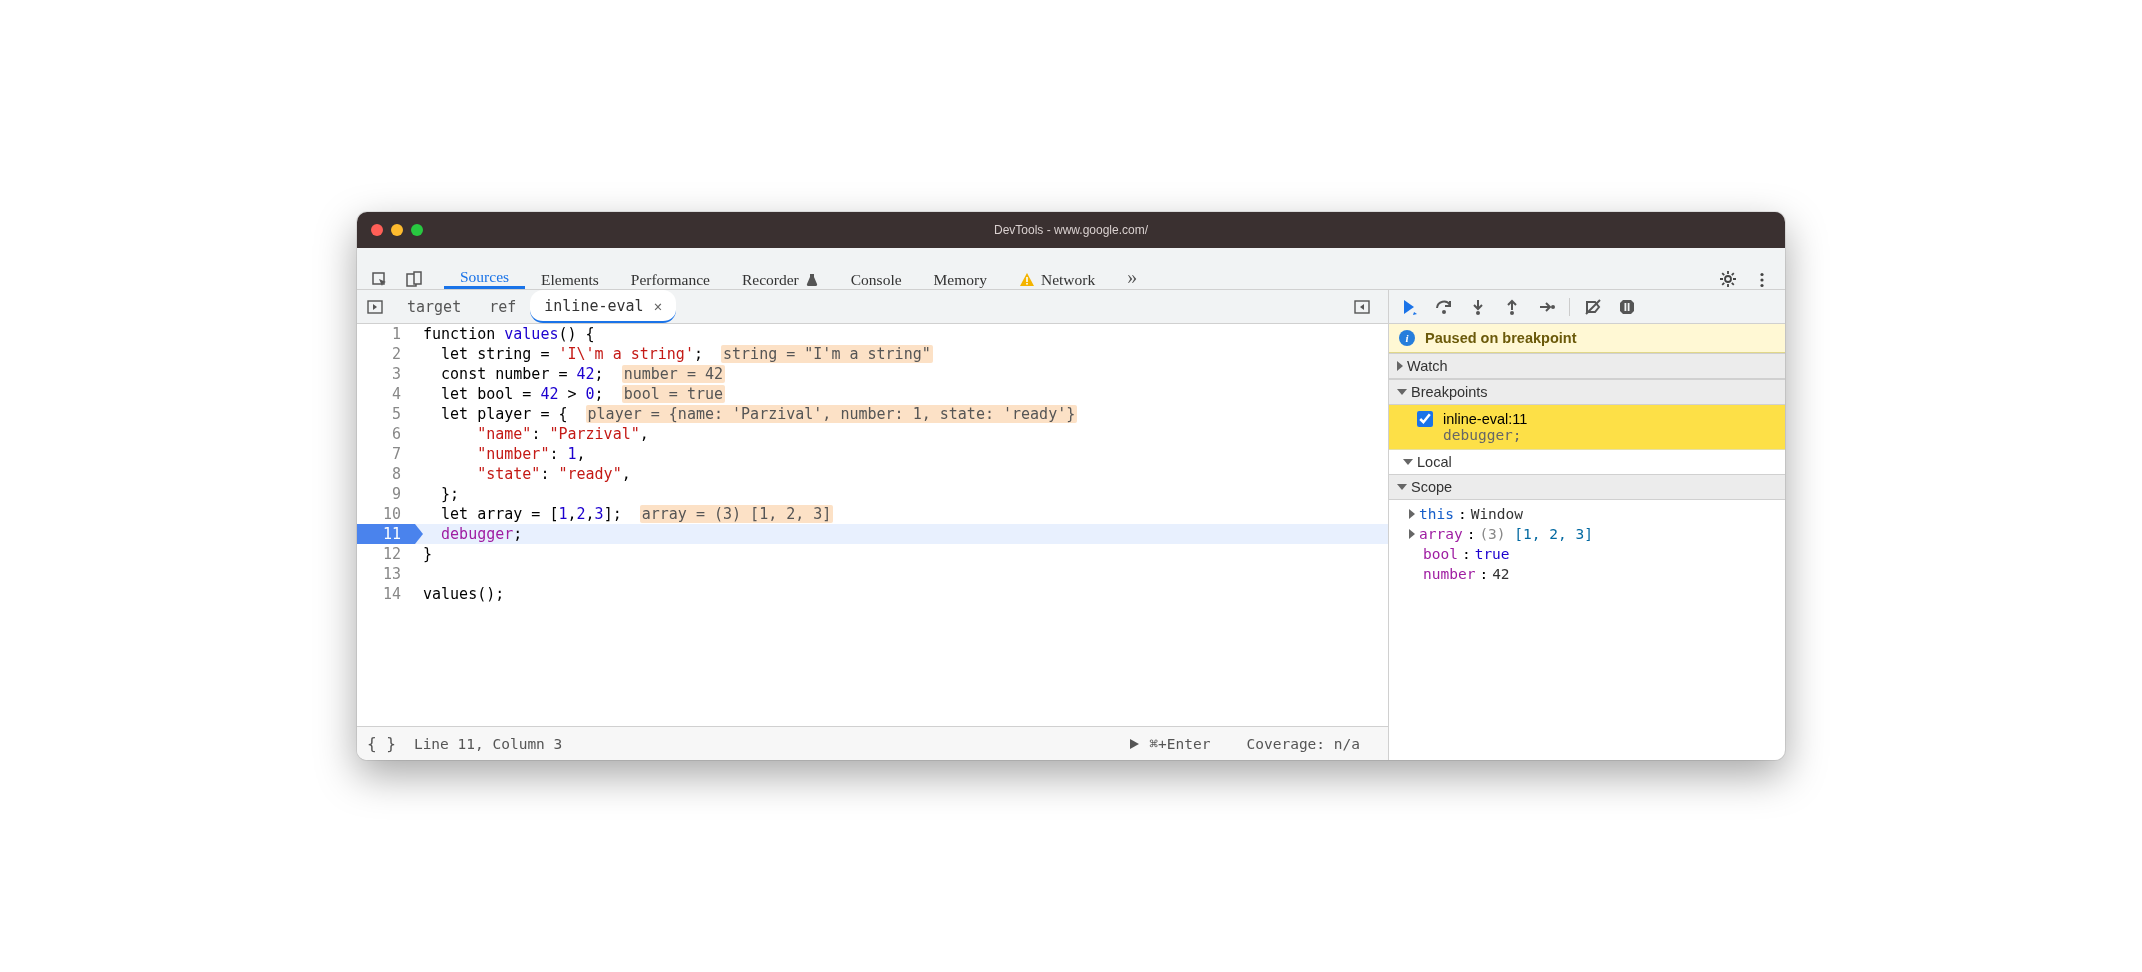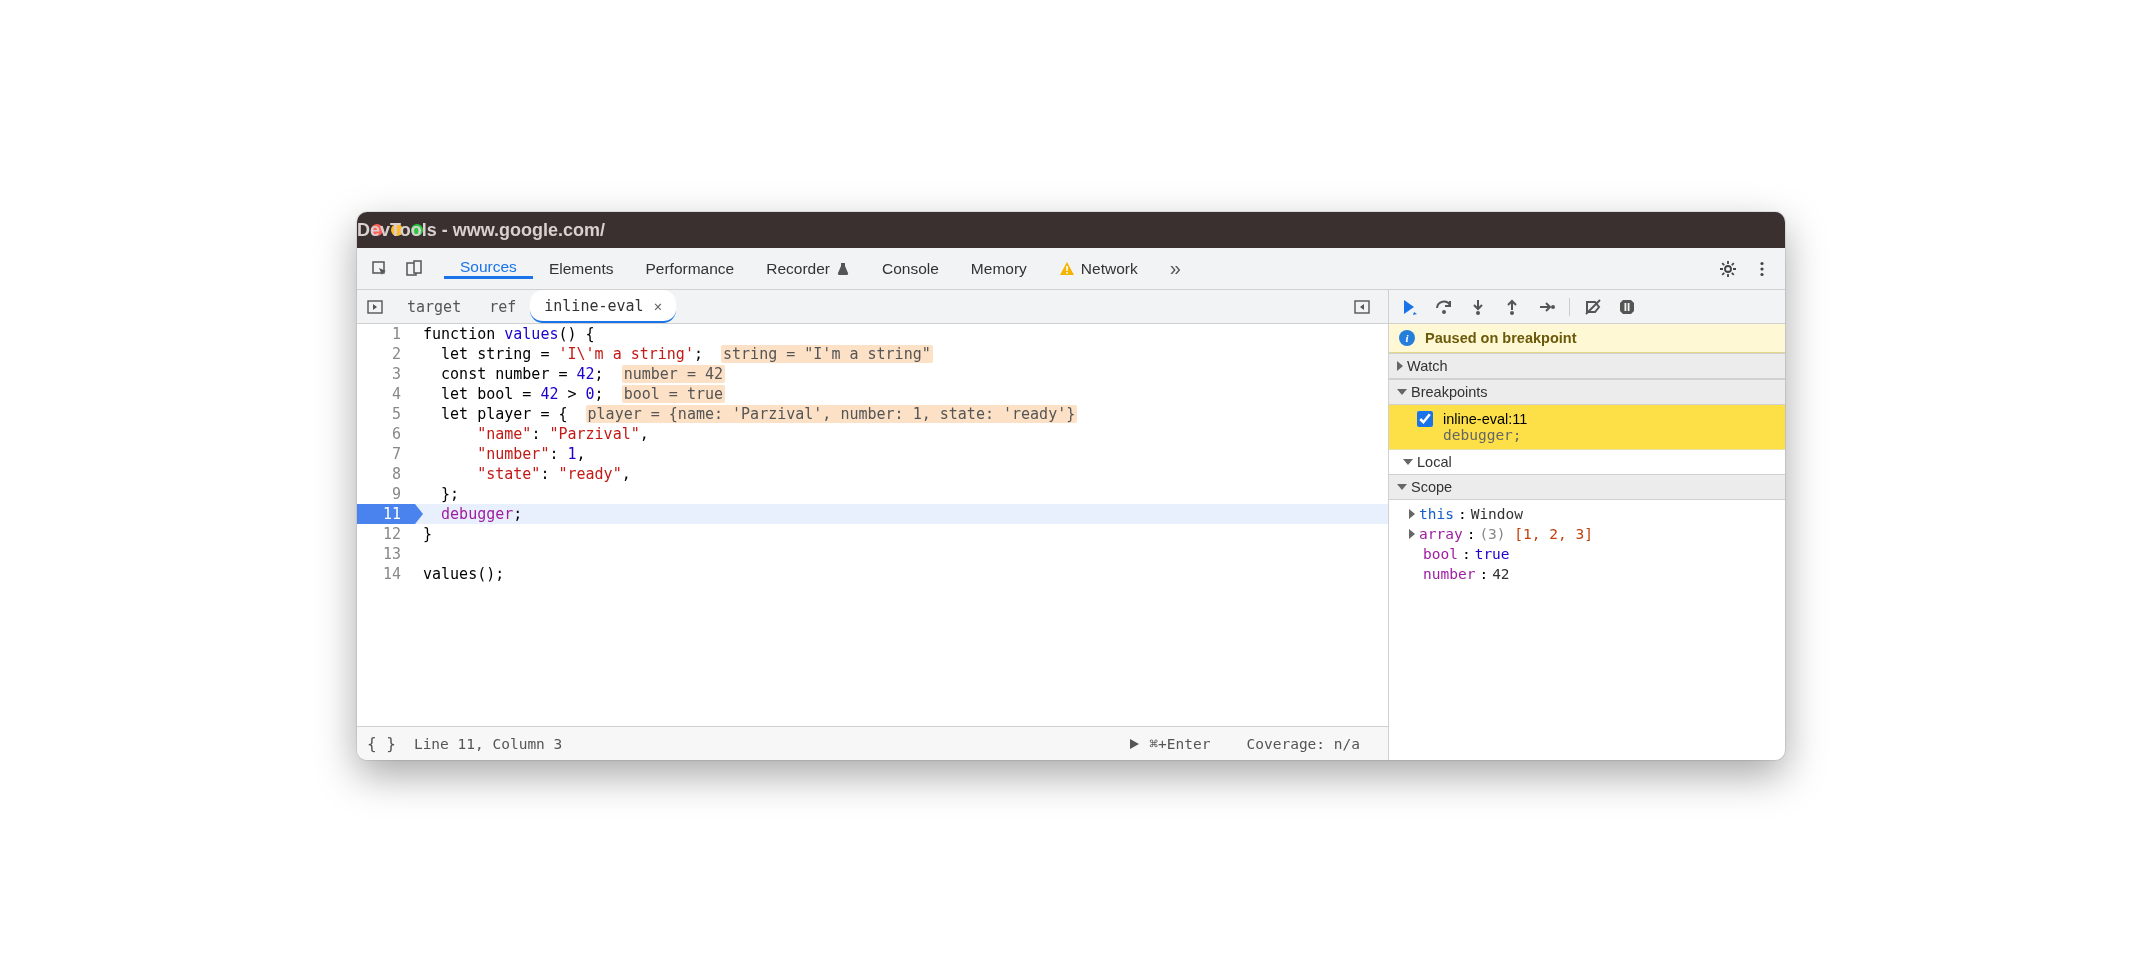--- a/index.html
+++ b/index.html
@@ -27,29 +27,30 @@
   display: flex;
   align-items: center;
   padding: 0 14px;
   position: relative;
 }
 .traffic { display: flex; gap: 8px; }
 .dot { width: 12px; height: 12px; border-radius: 50%; }
 .dot.red { background: #ff5f57; }
 .dot.yellow { background: #febb2e; }
 .dot.green { background: #28c840; }
-.title { position: absolute; left:0; right:0; text-align:left; color:#d9d0cf; font-size:18px; font-weight:700; }
+.title { position: absolute; left:0; right:0; text-align:center; color:#d9d0cf; font-size:12px; font-weight:400; }
 
 .tabstrip {
   height: 42px;
   background: #f1f3f4;
   border-bottom: 1px solid #d0d0d0;
   display: flex;
-  align-items: center;
+  align-items: flex-end;
   padding: 0 6px;
+  font-family: Liberation Serif, serif;
 }
 .tabstrip .toolicon {
   width: 34px;
   display: flex; align-items:center; justify-content:center;
   color:#555; font-size:18px;
 }
 .tabstrip .divider { width:1px; background:#ccc; margin:8px 6px; }
 .tab {
   display:flex; align-items:center;
   padding: 0 16px;
@@ -270,20 +271,21 @@
       <div class="code">
         <div class="linewrap"><div class="gutter">1</div><div class="linecontent"><span class="kw">function</span> <span class="fn">values</span><span>() {</span></div></div>
         <div class="linewrap"><div class="gutter">2</div><div class="linecontent">  <span class="kw">let</span> <span>string</span><span> = </span><span class="str">'I\'m a string'</span><span>;</span>  <span class="inline-hint">string = "I'm a string"</span></div></div>
         <div class="linewrap"><div class="gutter">3</div><div class="linecontent">  <span class="kw">const</span> <span>number</span><span> = </span><span class="num">42</span><span>;</span>  <span class="inline-hint">number = 42</span></div></div>
         <div class="linewrap"><div class="gutter">4</div><div class="linecontent">  <span class="kw">let</span> <span>bool</span><span> = </span><span class="num">42</span><span> &gt; </span><span class="num">0</span><span>;</span>  <span class="inline-hint">bool = true</span></div></div>
         <div class="linewrap"><div class="gutter">5</div><div class="linecontent">  <span class="kw">let</span> <span>player</span><span> = {</span>  <span class="inline-hint">player = {name: 'Parzival', number: 1, state: 'ready'}</span></div></div>
         <div class="linewrap"><div class="gutter">6</div><div class="linecontent">      <span class="prop">"name"</span><span>: </span><span class="str">"Parzival"</span><span>,</span></div></div>
         <div class="linewrap"><div class="gutter">7</div><div class="linecontent">      <span class="prop">"number"</span><span>: </span><span class="num">1</span><span>,</span></div></div>
         <div class="linewrap"><div class="gutter">8</div><div class="linecontent">      <span class="prop">"state"</span><span>: </span><span class="str">"ready"</span><span>,</span></div></div>
         <div class="linewrap"><div class="gutter">9</div><div class="linecontent">  <span>};</span></div></div>
+        <div class="linewrap"><div class="gutter">10</div><div class="linecontent">  <span class="kw">let</span> <span>array</span><span> = [</span><span class="num">1</span>,<span class="num">2</span>,<span class="num">3</span><span>];</span>  <span class="inline-hint">array = (3) [1, 2, 3]</span></div></div>
         <div class="linewrap current"><div class="gutter">11</div><div class="linecontent">  <span class="dbg">debugger</span><span>;</span></div></div>
         <div class="linewrap"><div class="gutter">12</div><div class="linecontent"><span>}</span></div></div>
         <div class="linewrap"><div class="gutter">13</div><div class="linecontent"></div></div>
         <div class="linewrap"><div class="gutter">14</div><div class="linecontent"><span>values();</span></div></div>
       </div>
 
       <div class="statusbar">
         <div class="seg" style="font-family:monospace;font-size:16px;">{ }</div>
         <div class="seg">Line 11, Column 3</div>
         <div class="right">
@@ -384,21 +386,21 @@
         <div class="scope-row">
           <span class="tri right"></span>
           <span class="scope-key this">this</span>
             <span>: </span>
           <span class="scope-val">Window</span>
         </div>
         <div class="scope-row">
           <span class="tri right"></span>
           <span class="scope-key">array</span>
             <span>: </span>
-          <span class="scope-val"><span class="arrp">(3) </span><span style="color:#c2410c">[1, 2, 3]</span></span>
+          <span class="scope-val"><span class="arrp">(3) </span><span style="color:#0369a1">[1, 2, 3]</span></span>
         </div>
         <div class="scope-row" style="padding-left:24px">
           <span class="scope-key">bool</span>
             <span>: </span>
           <span class="scope-val true" style="color:#1c00cf">true</span>
         </div>
         <div class="scope-row" style="padding-left:24px">
           <span class="scope-key">number</span>
             <span>: </span>
           <span class="scope-val num">42</span>

